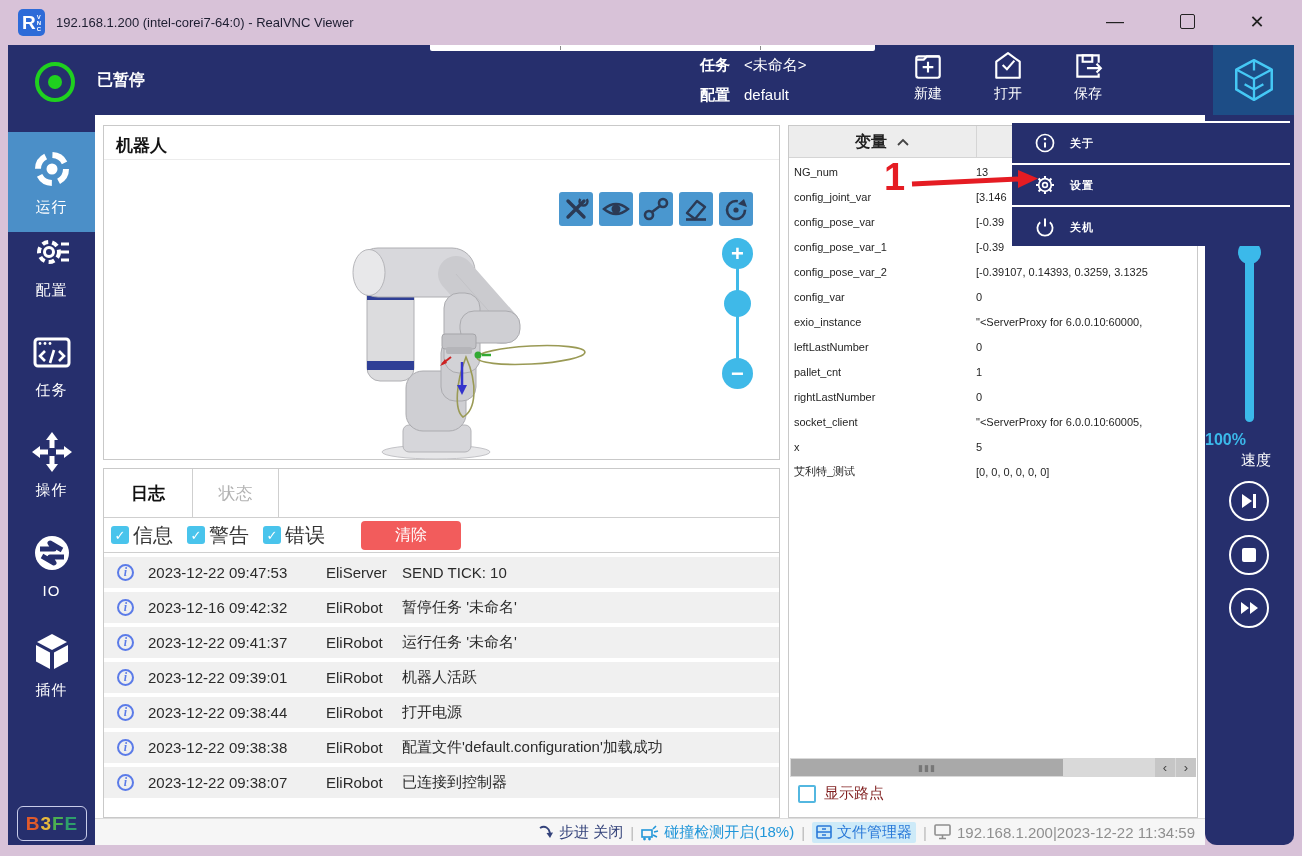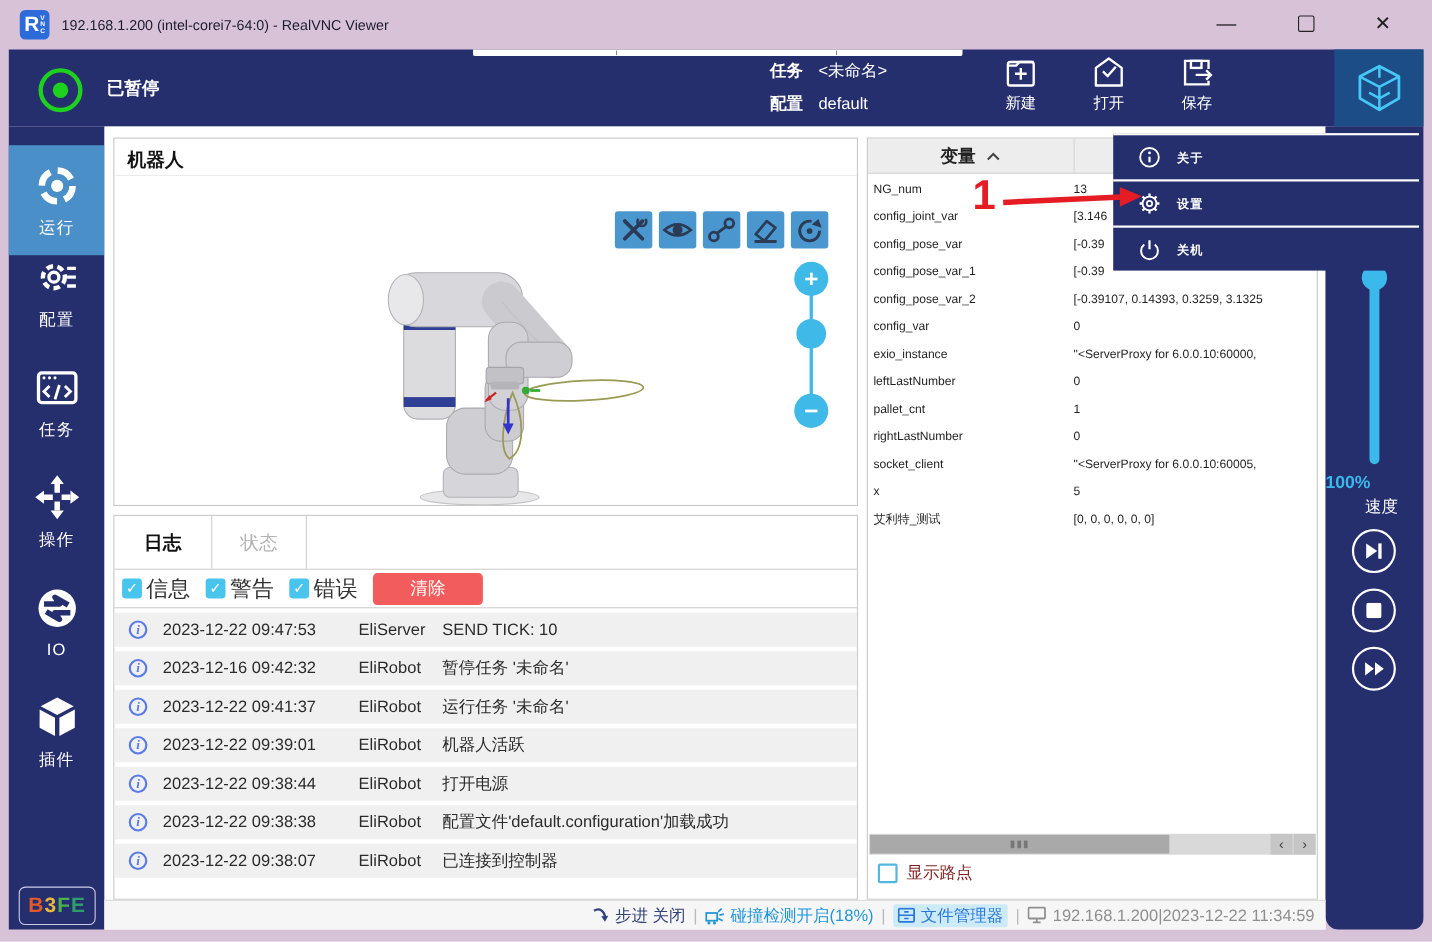--- a/index.html
+++ b/index.html
@@ -72,21 +72,21 @@
   .log-tab{top:0;height:48px;display:flex;align-items:center;justify-content:center;font-size:17px;cursor:pointer;box-sizing:border-box}
   #tab-log{left:0;width:89px;font-weight:bold;color:#111;border-right:1px solid #cfcfcf}
   #tab-status{left:89px;width:86px;color:#b3b3b3;border-right:1px solid #cfcfcf}
   #tabs-underline{left:0;top:48px;width:675px;height:1px;background:#cfcfcf}
   #filter-row{left:0;top:49px;width:675px;height:35px;border-bottom:1px solid #cfcfcf;box-sizing:border-box;
     display:flex;align-items:center;padding-left:7px}
   .chk{width:18px;height:18px;background:#49c4ec;border-radius:3px;color:#fff;font-size:13px;
     display:flex;align-items:center;justify-content:center;cursor:pointer}
   .chk-lbl{font-size:20px;color:#333;margin:0 14px 0 4px}
   #clear-btn{width:100px;height:29px;background:#f25c5c;border-radius:4px;color:#fff;font-size:16px;
-    display:flex;align-items:center;justify-content:center;margin-left:0;cursor:pointer}
+    display:flex;align-items:center;justify-content:center;margin-left:22px;cursor:pointer}
   .log-row{left:0;width:675px;height:31px;background:#f0f0f0;display:flex;align-items:center;font-size:15px;color:#2b2b2b}
   .log-ico{width:17px;height:17px;border:2px solid #5b7be8;border-radius:50%;color:#5b7be8;
     font-family:"Liberation Serif",serif;font-style:italic;font-weight:bold;font-size:12px;
     display:flex;align-items:center;justify-content:center;margin-left:13px;flex:none;box-sizing:border-box}
   .log-time{margin-left:14px;width:178px;flex:none}
   .log-src{width:76px;flex:none}
   .log-msg{flex:1;white-space:nowrap}
 
   
   #vars-panel{left:788px;top:125px;width:410px;height:693px;background:#fff;border:1px solid #c9c9c9;

